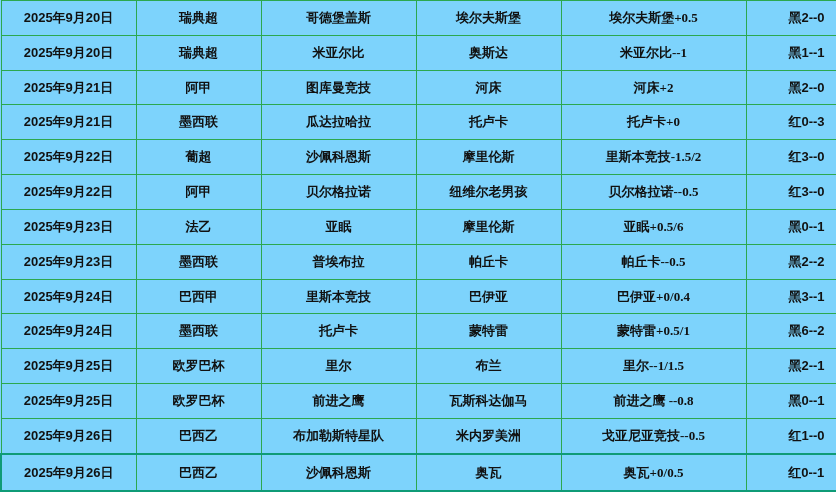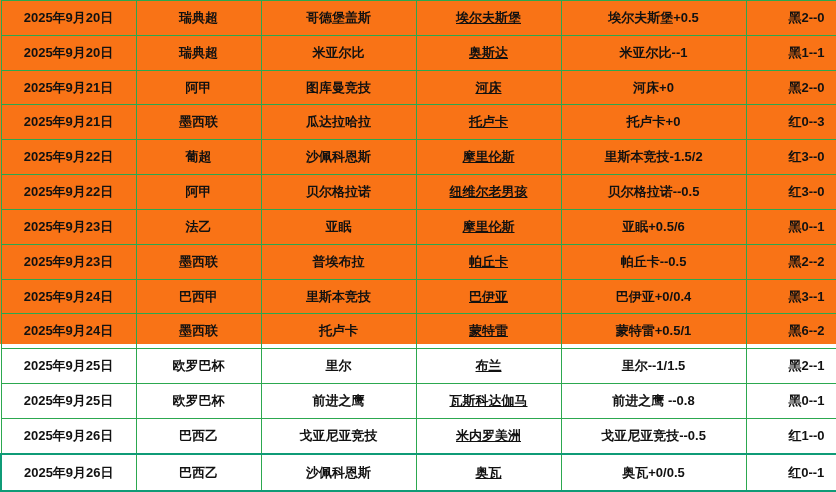--- a/index.html
+++ b/index.html
@@ -8,23 +8,23 @@
     background: #ffffff;
   }
   body {
     width: 836px;
     height: 492px;
     font-family: "Liberation Sans", sans-serif;
     overflow: hidden;
   }
   .sheet {
     width: 836px;
-    height: 344px;
+    height: 492px;
     box-sizing: border-box;
-    background: #f97316;
+    background: #7dd3fc;
     position: relative;
   }
   table.match-table {
     border-collapse: collapse;
     table-layout: fixed;
     width: 836px;
     height: 492px;
   }
   table.match-table td {
     border: 1px solid #2ca84f;
@@ -33,22 +33,22 @@
     font-size: 13px;
     font-weight: bold;
     color: #111111;
     padding: 0 2px;
     overflow: hidden;
     white-space: nowrap;
   }
   td.c-date   { width: 130px; font-size: 12.5px; }
   td.c-league { width: 120px; margin-top: 32px; }
   td.c-home   { width: 150px; }
-  td.c-away   { width: 140px; text-decoration: underline; }
-  td.c-hand   { width: 180px; }
+  td.c-away   { width: 140px; }
+  td.c-hand   { width: 180px; font-family: Liberation Serif, serif; }
   td.c-score  { width: 116px; }
 
   td.c-hand { color: #1a1a1a; }
   .score-black { color: #111111; }
   .score-red   { color: #d81e06; }
 
   tr.highlight td {
     border-top: 2px solid #0f9b77;
     border-bottom: 2px solid #0f9b77;
   }
@@ -79,21 +79,21 @@
           <td class="c-home">米亚尔比</td>
           <td class="c-away">奥斯达</td>
           <td class="c-hand">米亚尔比--1</td>
           <td class="c-score score-black">黑1--1</td>
         </tr>
         <tr>
           <td class="c-date">2025年9月21日</td>
           <td class="c-league">阿甲</td>
           <td class="c-home">图库曼竞技</td>
           <td class="c-away">河床</td>
-          <td class="c-hand">河床+0</td>
+          <td class="c-hand">河床+2</td>
           <td class="c-score score-black">黑2--0</td>
         </tr>
         <tr>
           <td class="c-date">2025年9月21日</td>
           <td class="c-league">墨西联</td>
           <td class="c-home">瓜达拉哈拉</td>
           <td class="c-away">托卢卡</td>
           <td class="c-hand">托卢卡+0</td>
           <td class="c-score score-red">红0--3</td>
         </tr>
@@ -157,21 +157,21 @@
           <td class="c-date">2025年9月25日</td>
           <td class="c-league">欧罗巴杯</td>
           <td class="c-home">前进之鹰</td>
           <td class="c-away">瓦斯科达伽马</td>
           <td class="c-hand">前进之鹰 --0.8</td>
           <td class="c-score score-black">黑0--1</td>
         </tr>
         <tr>
           <td class="c-date">2025年9月26日</td>
           <td class="c-league">巴西乙</td>
-          <td class="c-home">戈亚尼亚竞技</td>
+          <td class="c-home">布加勒斯特星队</td>
           <td class="c-away">米内罗美洲</td>
           <td class="c-hand">戈亚尼亚竞技--0.5</td>
           <td class="c-score score-red">红1--0</td>
         </tr>
         <tr class="highlight">
           <td class="c-date">2025年9月26日</td>
           <td class="c-league">巴西乙</td>
           <td class="c-home">沙佩科恩斯</td>
           <td class="c-away">奥瓦</td>
           <td class="c-hand">奥瓦+0/0.5</td>

